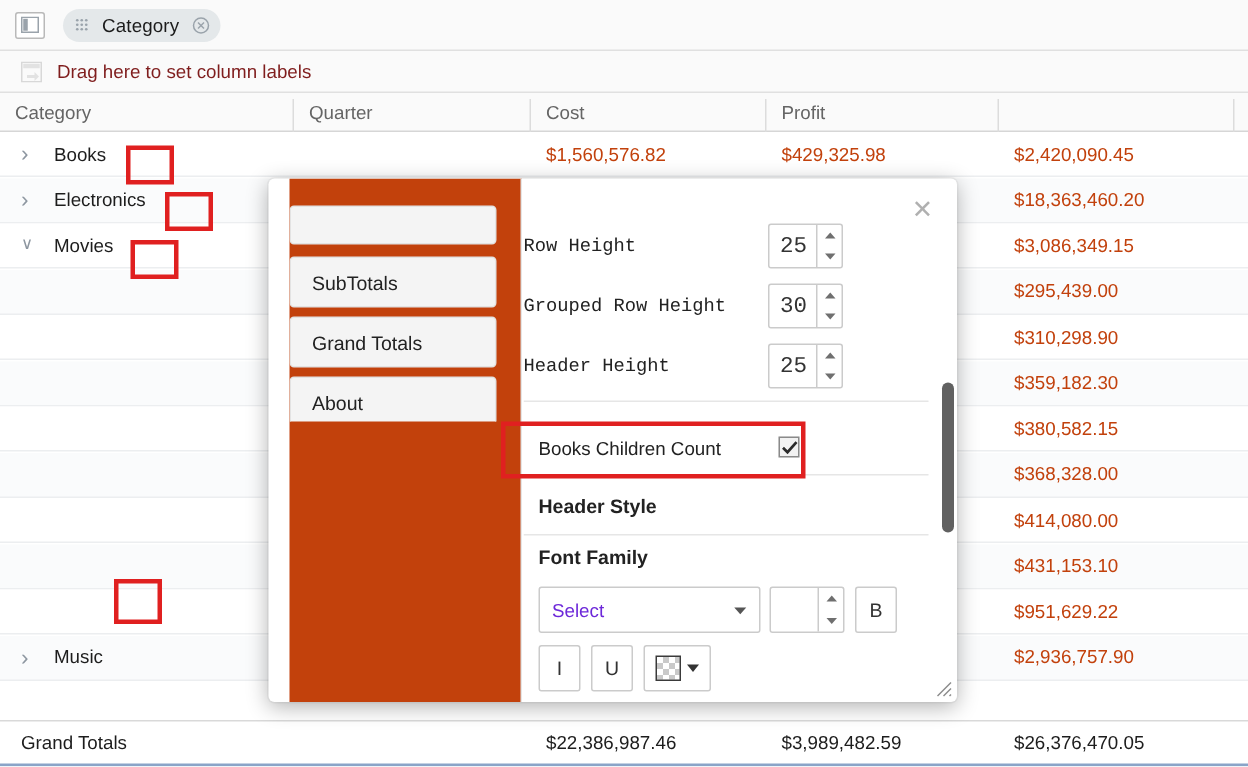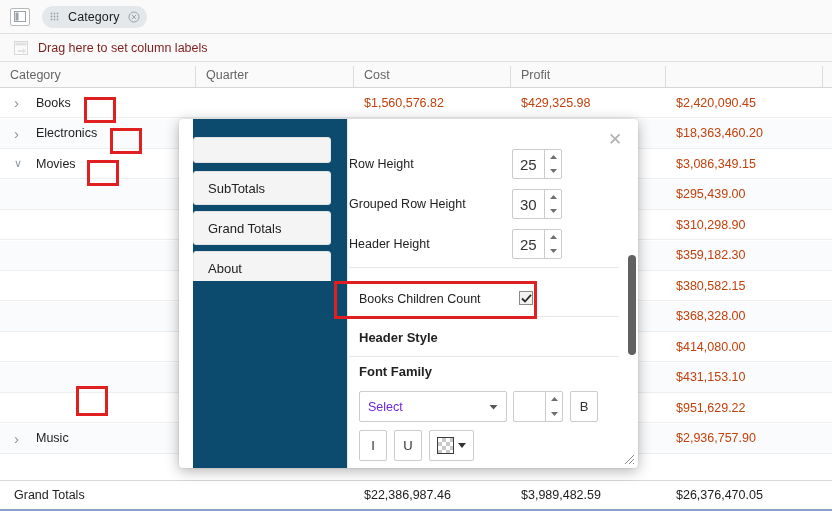--- a/index.html
+++ b/index.html
@@ -240,21 +240,21 @@
     line-height: 18px;
     text-align: center;
     color: #b0b0b0;
     cursor: pointer;
     user-select: none;
   }
   .dlg-tabs {
     position: absolute;
     left: 14px; top: 0;
     width: 155px; height: 349px;
-    background: #0c4a6e;
+    background: #c2410c;
     border-right: 1px solid #e6e6e6;
     box-sizing: border-box;
   }
   .tab-btn {
     position: absolute;
     left: 0;
     width: 138px;
     height: 34px;
     background: #f4f4f4;
     border: 1px solid #e3e3e3;
@@ -282,20 +282,21 @@
     overflow: hidden;
     box-sizing: border-box;
   }
   .fld-row {
     position: absolute;
     left: 0;
     width: 268px;
     height: 34px;
     display: flex;
     align-items: center;
+    font-family: Liberation Mono, monospace;
   }
   .fld-label {
     position: absolute;
     left: 0;
     font-size: 12.5px;
     color: #222222;
     white-space: nowrap;
   }
   .spinner {
     position: absolute;

